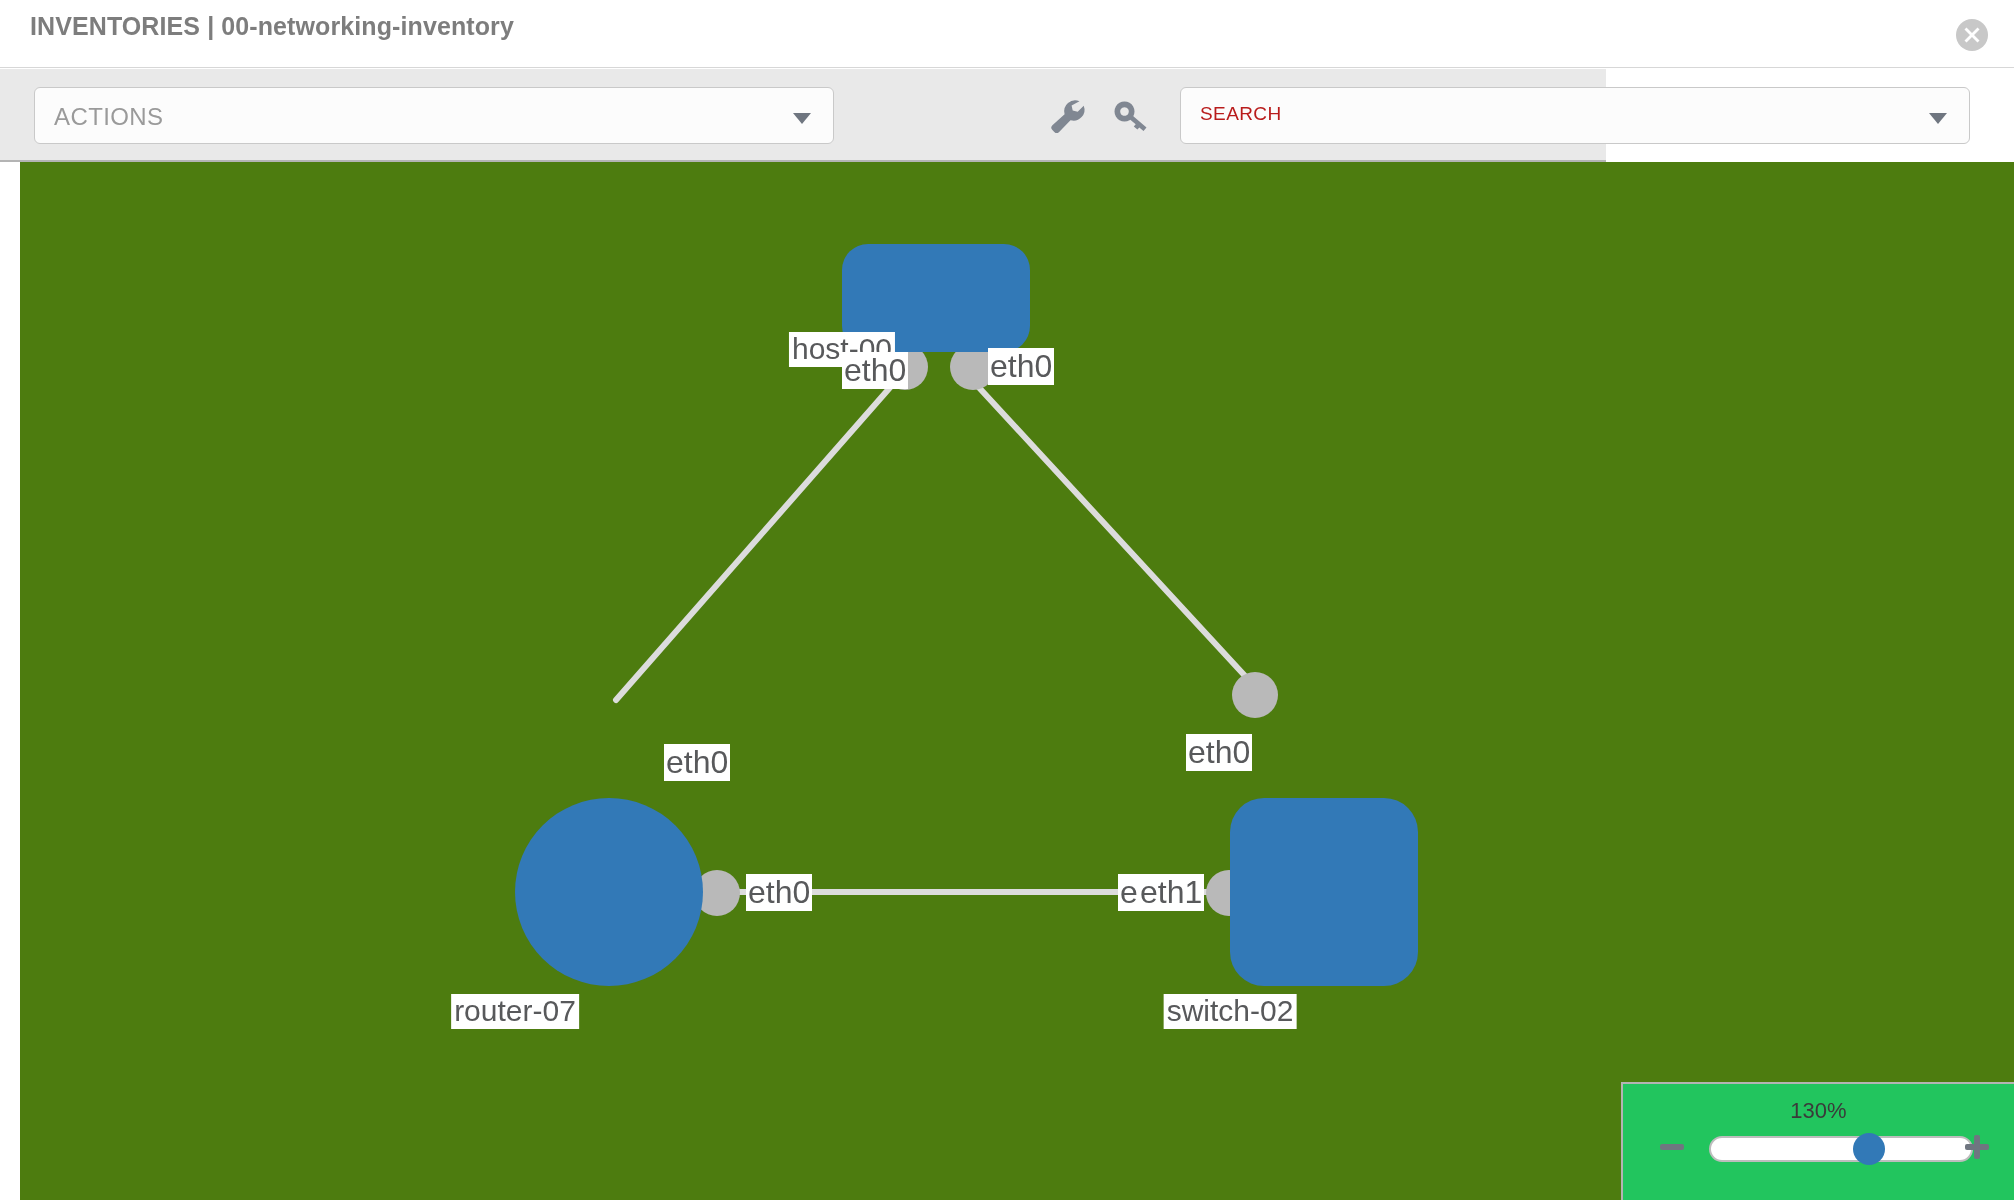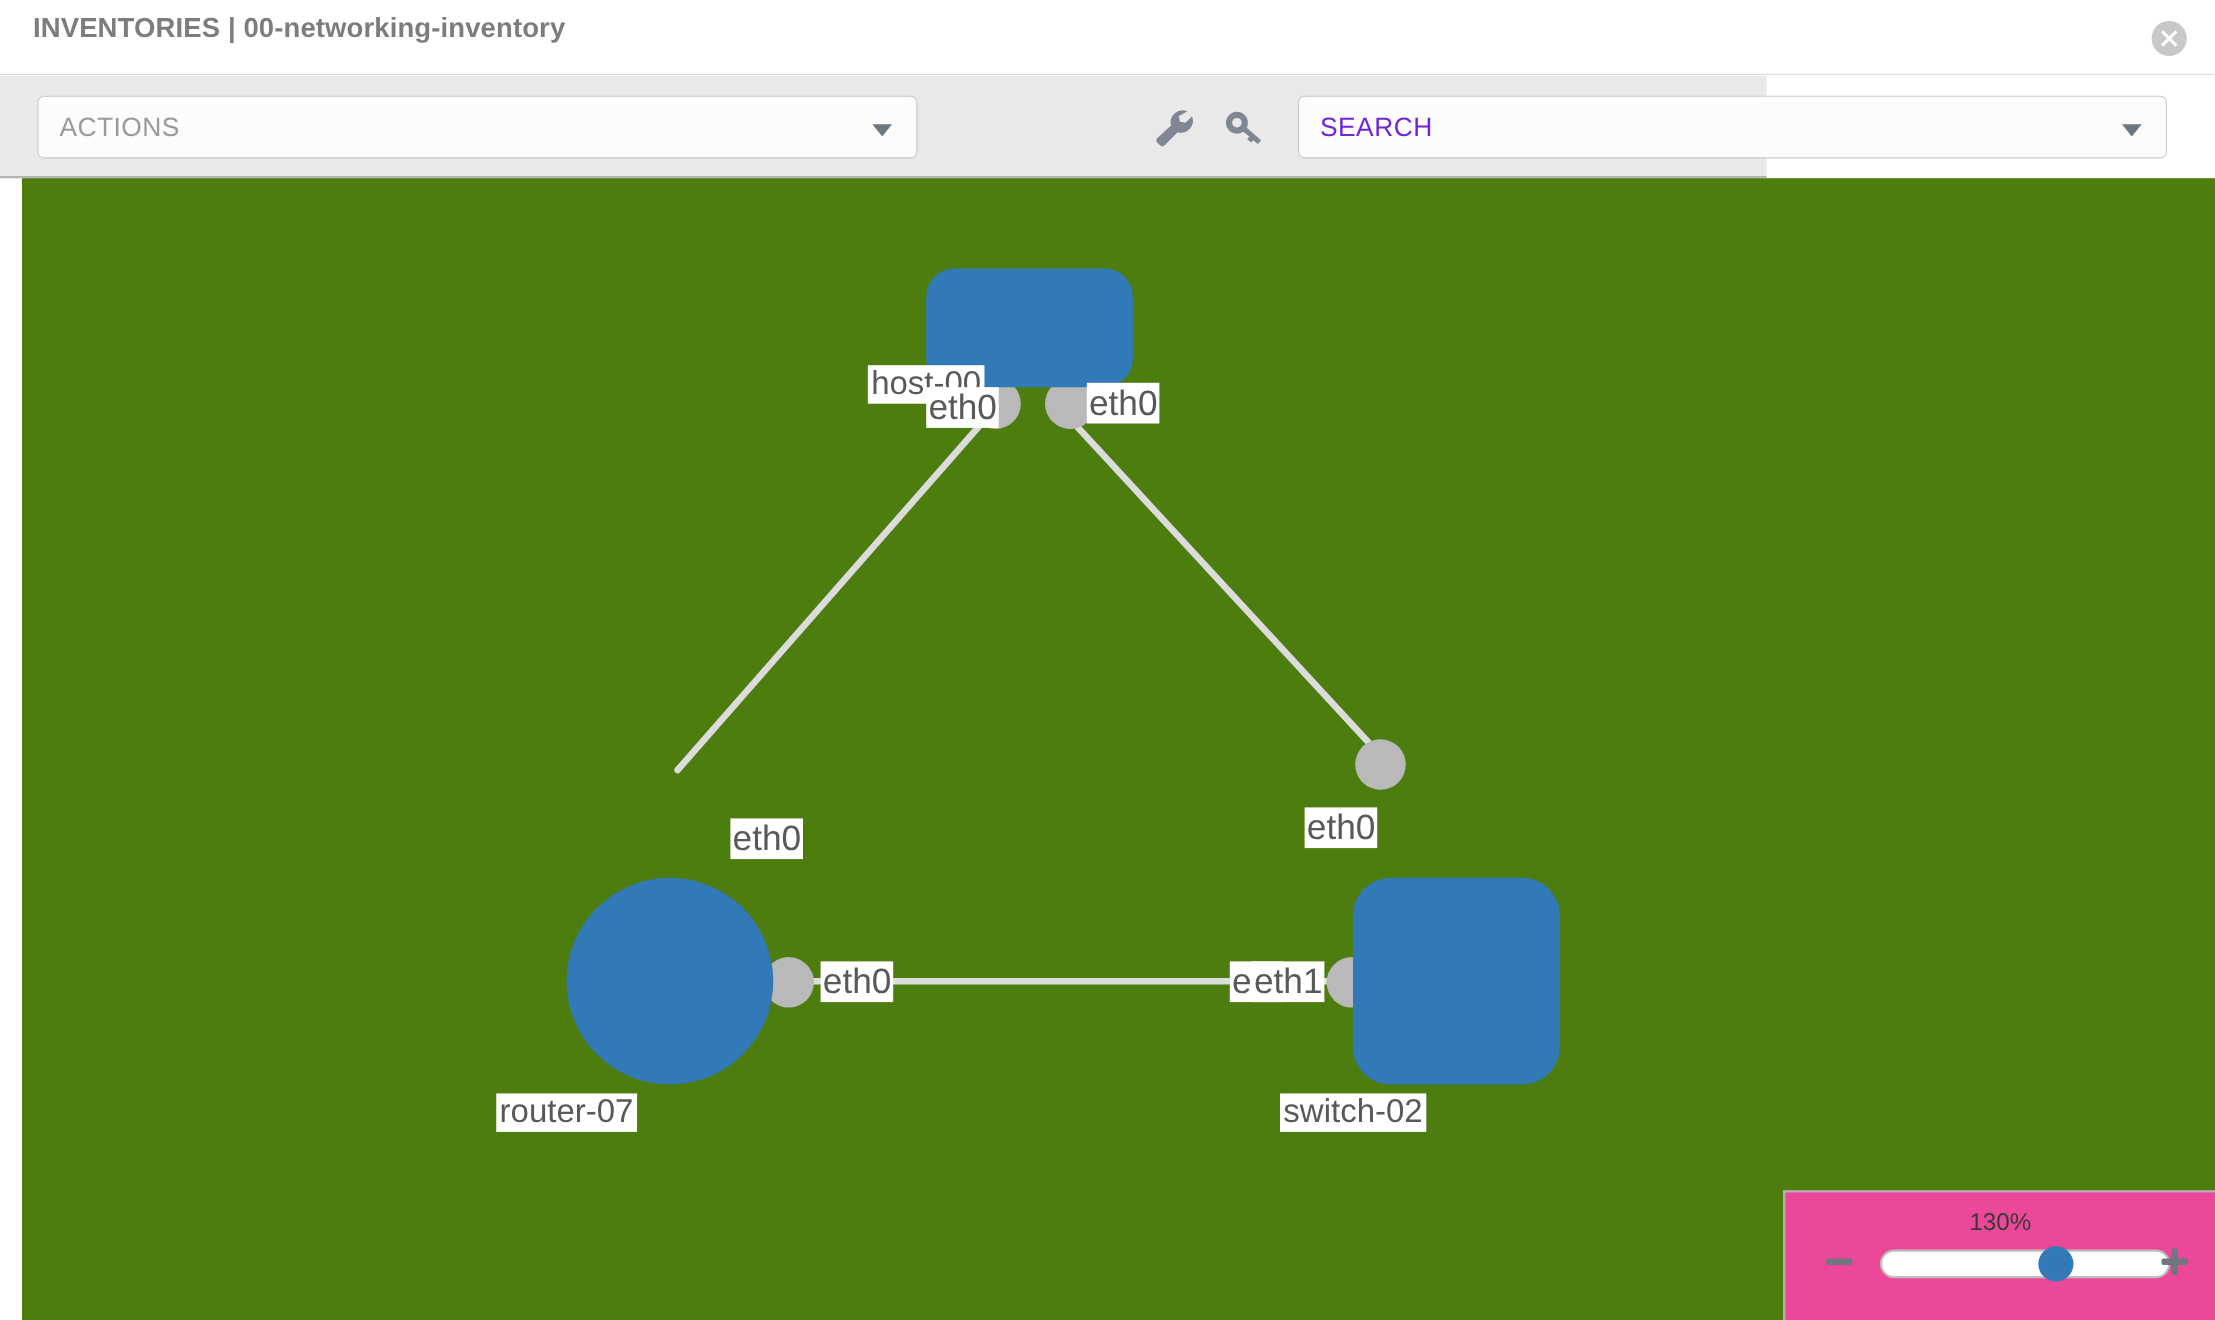--- a/index.html
+++ b/index.html
@@ -93,22 +93,22 @@
     left: 1180px; top: 18px;
     width: 790px; height: 57px;
     background: #fcfcfc;
     border: 1px solid #c9c9c9;
     border-radius: 6px;
     cursor: text;
   }
   .search-select .label {
     position: absolute;
     left: 19px; top: 15px;
-    font-size: 24px;
-    color: #6d28d9;
+    font-size: 19px;
+    color: #b91c1c;
     letter-spacing: 0.4px;
   }
 
   
   .canvas {
     position: absolute;
     left: 0; top: 162px;
     width: 2014px; height: 1038px;
     background: #4d7c0f;
     overflow: hidden;
@@ -170,21 +170,21 @@
     padding: 0 2px;
     white-space: nowrap;
     line-height: 1.15;
   }
 
   
   .zoom-panel {
     position: absolute;
     left: 1621px; top: 1082px;
     width: 393px; height: 118px;
-    background: #ec4899;
+    background: #22c55e;
     border-top: 2px solid #b4b4b4;
     border-left: 2px solid #b4b4b4;
   }
   .zoom-panel .zoom-value {
     position: absolute;
     top: 14px; left: 0; right: 0;
     text-align: center;
     font-size: 22px;
     color: #3a3a3a;
   }

